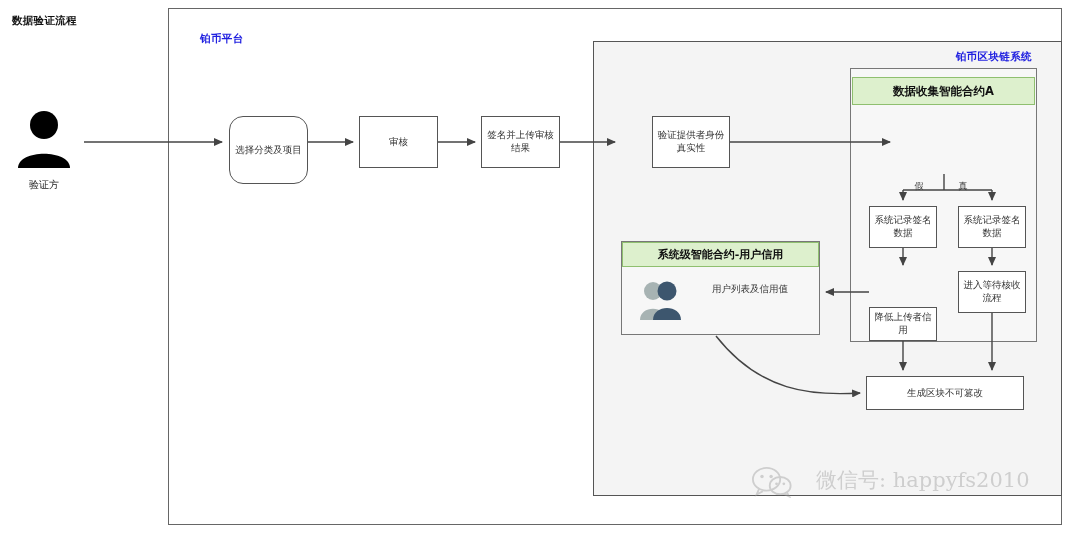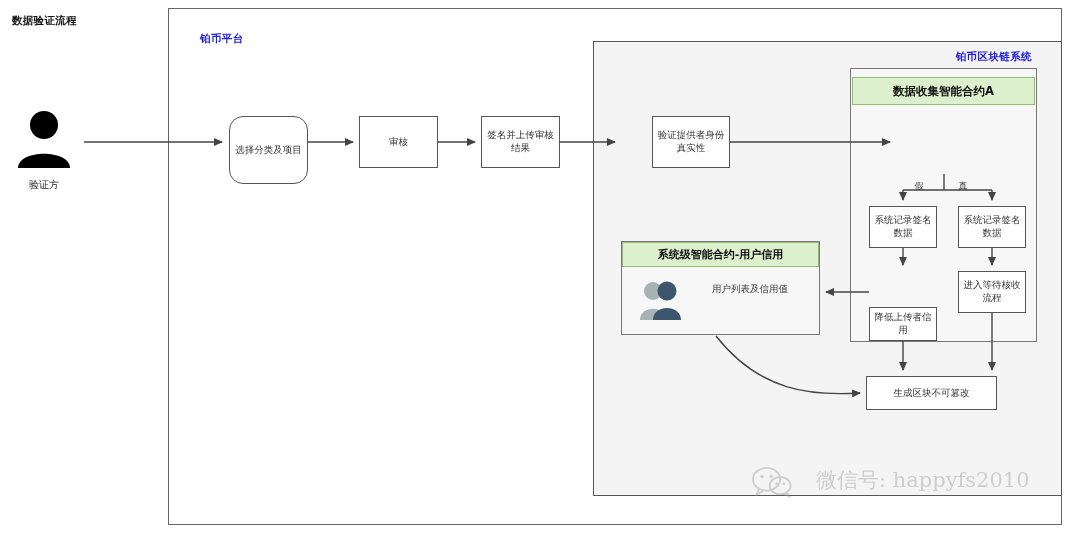--- a/index.html
+++ b/index.html
@@ -27,21 +27,21 @@
   .pbox{border:1.3px solid #555;background:#fff;display:flex;align-items:center;justify-content:center;
         text-align:center;font-size:9.5px;color:#333;line-height:1.35;padding:2px;}
   .pb1{left:229px;top:116px;width:79px;height:68px;border-radius:14px;}
   .pb2{left:359px;top:116px;width:79px;height:52px;}
   .pb3{left:481px;top:116px;width:79px;height:52px;}
   .pb4{left:621px;top:116px;width:78px;height:52px;margin-left:31px;}
   .rec-f{left:869px;top:206px;width:68px;height:42px;}
   .rec-t{left:958px;top:206px;width:68px;height:42px;}
   .act-f{left:869px;top:271px;width:68px;height:34px;margin-top:36px;}
   .act-t{left:958px;top:271px;width:68px;height:42px;}
-  .finalbox{left:866px;top:376px;width:131px;height:34px;}
+  .finalbox{left:866px;top:376px;width:158px;height:34px;}
 
   
   .diamond-wrap{left:896px;top:112px;width:96px;height:62px;}
   .dia-label{position:absolute;left:0;top:0;width:96px;height:62px;display:flex;align-items:center;
              justify-content:center;font-size:9.5px;color:#333;}
 
   
   .actor{left:14px;top:108px;width:60px;height:60px;}
   .actor-label{left:4px;top:178px;width:80px;text-align:center;font-size:10px;color:#222;}
   .title{left:12px;top:14px;width:220px;font-size:10.5px;font-weight:bold;color:#111;letter-spacing:.3px;}

